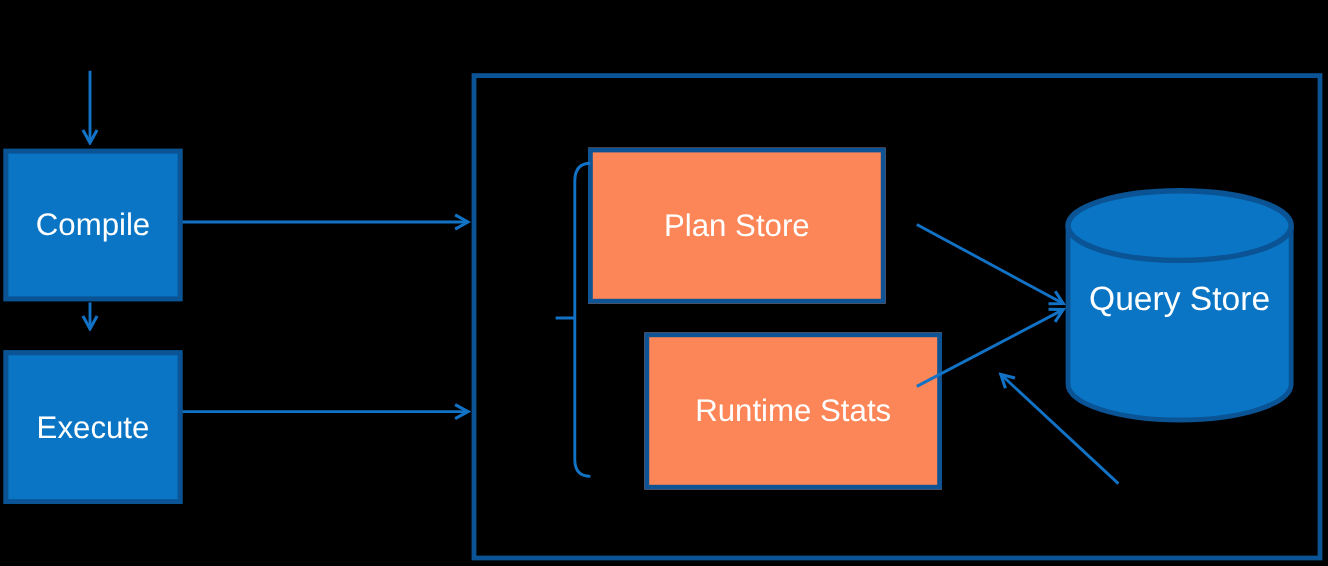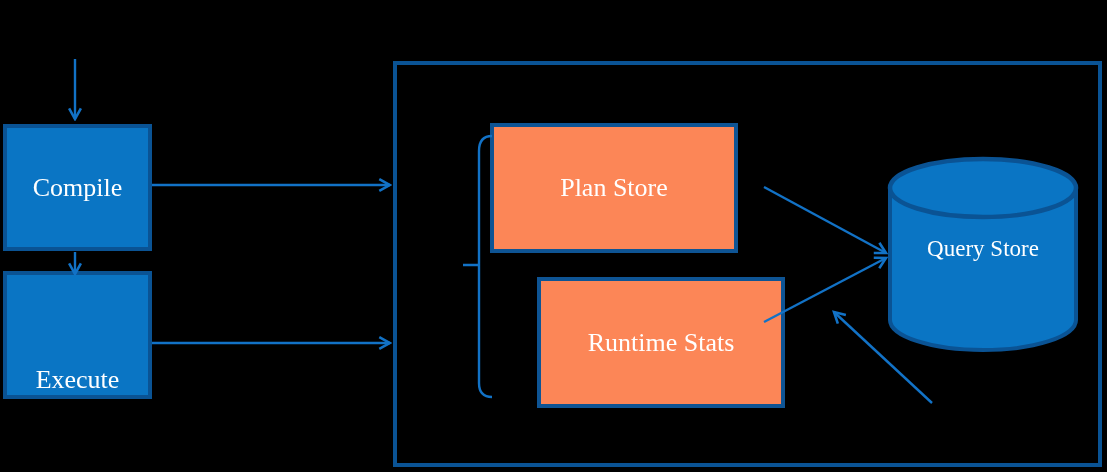--- a/index.html
+++ b/index.html
@@ -7,21 +7,20 @@
     padding: 0;
     background: #000000;
     font-family: "Liberation Sans", sans-serif;
   }
   .stage {
     position: relative;
     width: 1107px;
     height: 472px;
     background: #000000;
     overflow: hidden;
-    font-family: Liberation Serif, serif;
   }
   .node {
     position: absolute;
     box-sizing: border-box;
     display: flex;
     align-items: center;
     justify-content: center;
     color: #FFFFFF;
     font-size: 26px;
     font-weight: 400;
@@ -29,21 +28,21 @@
   }
   .node-blue {
     background: #0A75C4;
     border: 4px solid #0A5394;
   }
   .node-orange {
     background: #FC8657;
     border: 4px solid #0E5494;
   }
   .compile  { left: 3px;   top: 124px; width: 149px; height: 127px; }
-  .execute  { left: 3px;   top: 271px; width: 149px; height: 128px; align-items: flex-end; }
+  .execute  { left: 3px;   top: 292px; width: 149px; height: 128px; }
   .plan-store    { left: 490px; top: 123px; width: 248px; height: 130px; }
   .runtime-stats { left: 513px; top: 277px; width: 248px; height: 131px; margin-left: 24px; }
   .container-box {
     position: absolute;
     box-sizing: border-box;
     left: 393px; top: 61px; width: 709px; height: 406px;
     border: 4px solid #0A5394;
     background: transparent;
     z-index: 0;
   }
@@ -53,21 +52,21 @@
     width: 1107px; height: 472px;
     z-index: 2;
     pointer-events: none;
   }
   .cyl-label {
     position: absolute;
     left: 886px; top: 231px;
     width: 194px;
     text-align: center;
     color: #FFFFFF;
-    font-size: 23px;
+    font-size: 28px;
     line-height: 36px;
     font-weight: 400;
     z-index: 3;
   }
 </style>
 </head>
 <body>
 
 <div class="stage">
 

